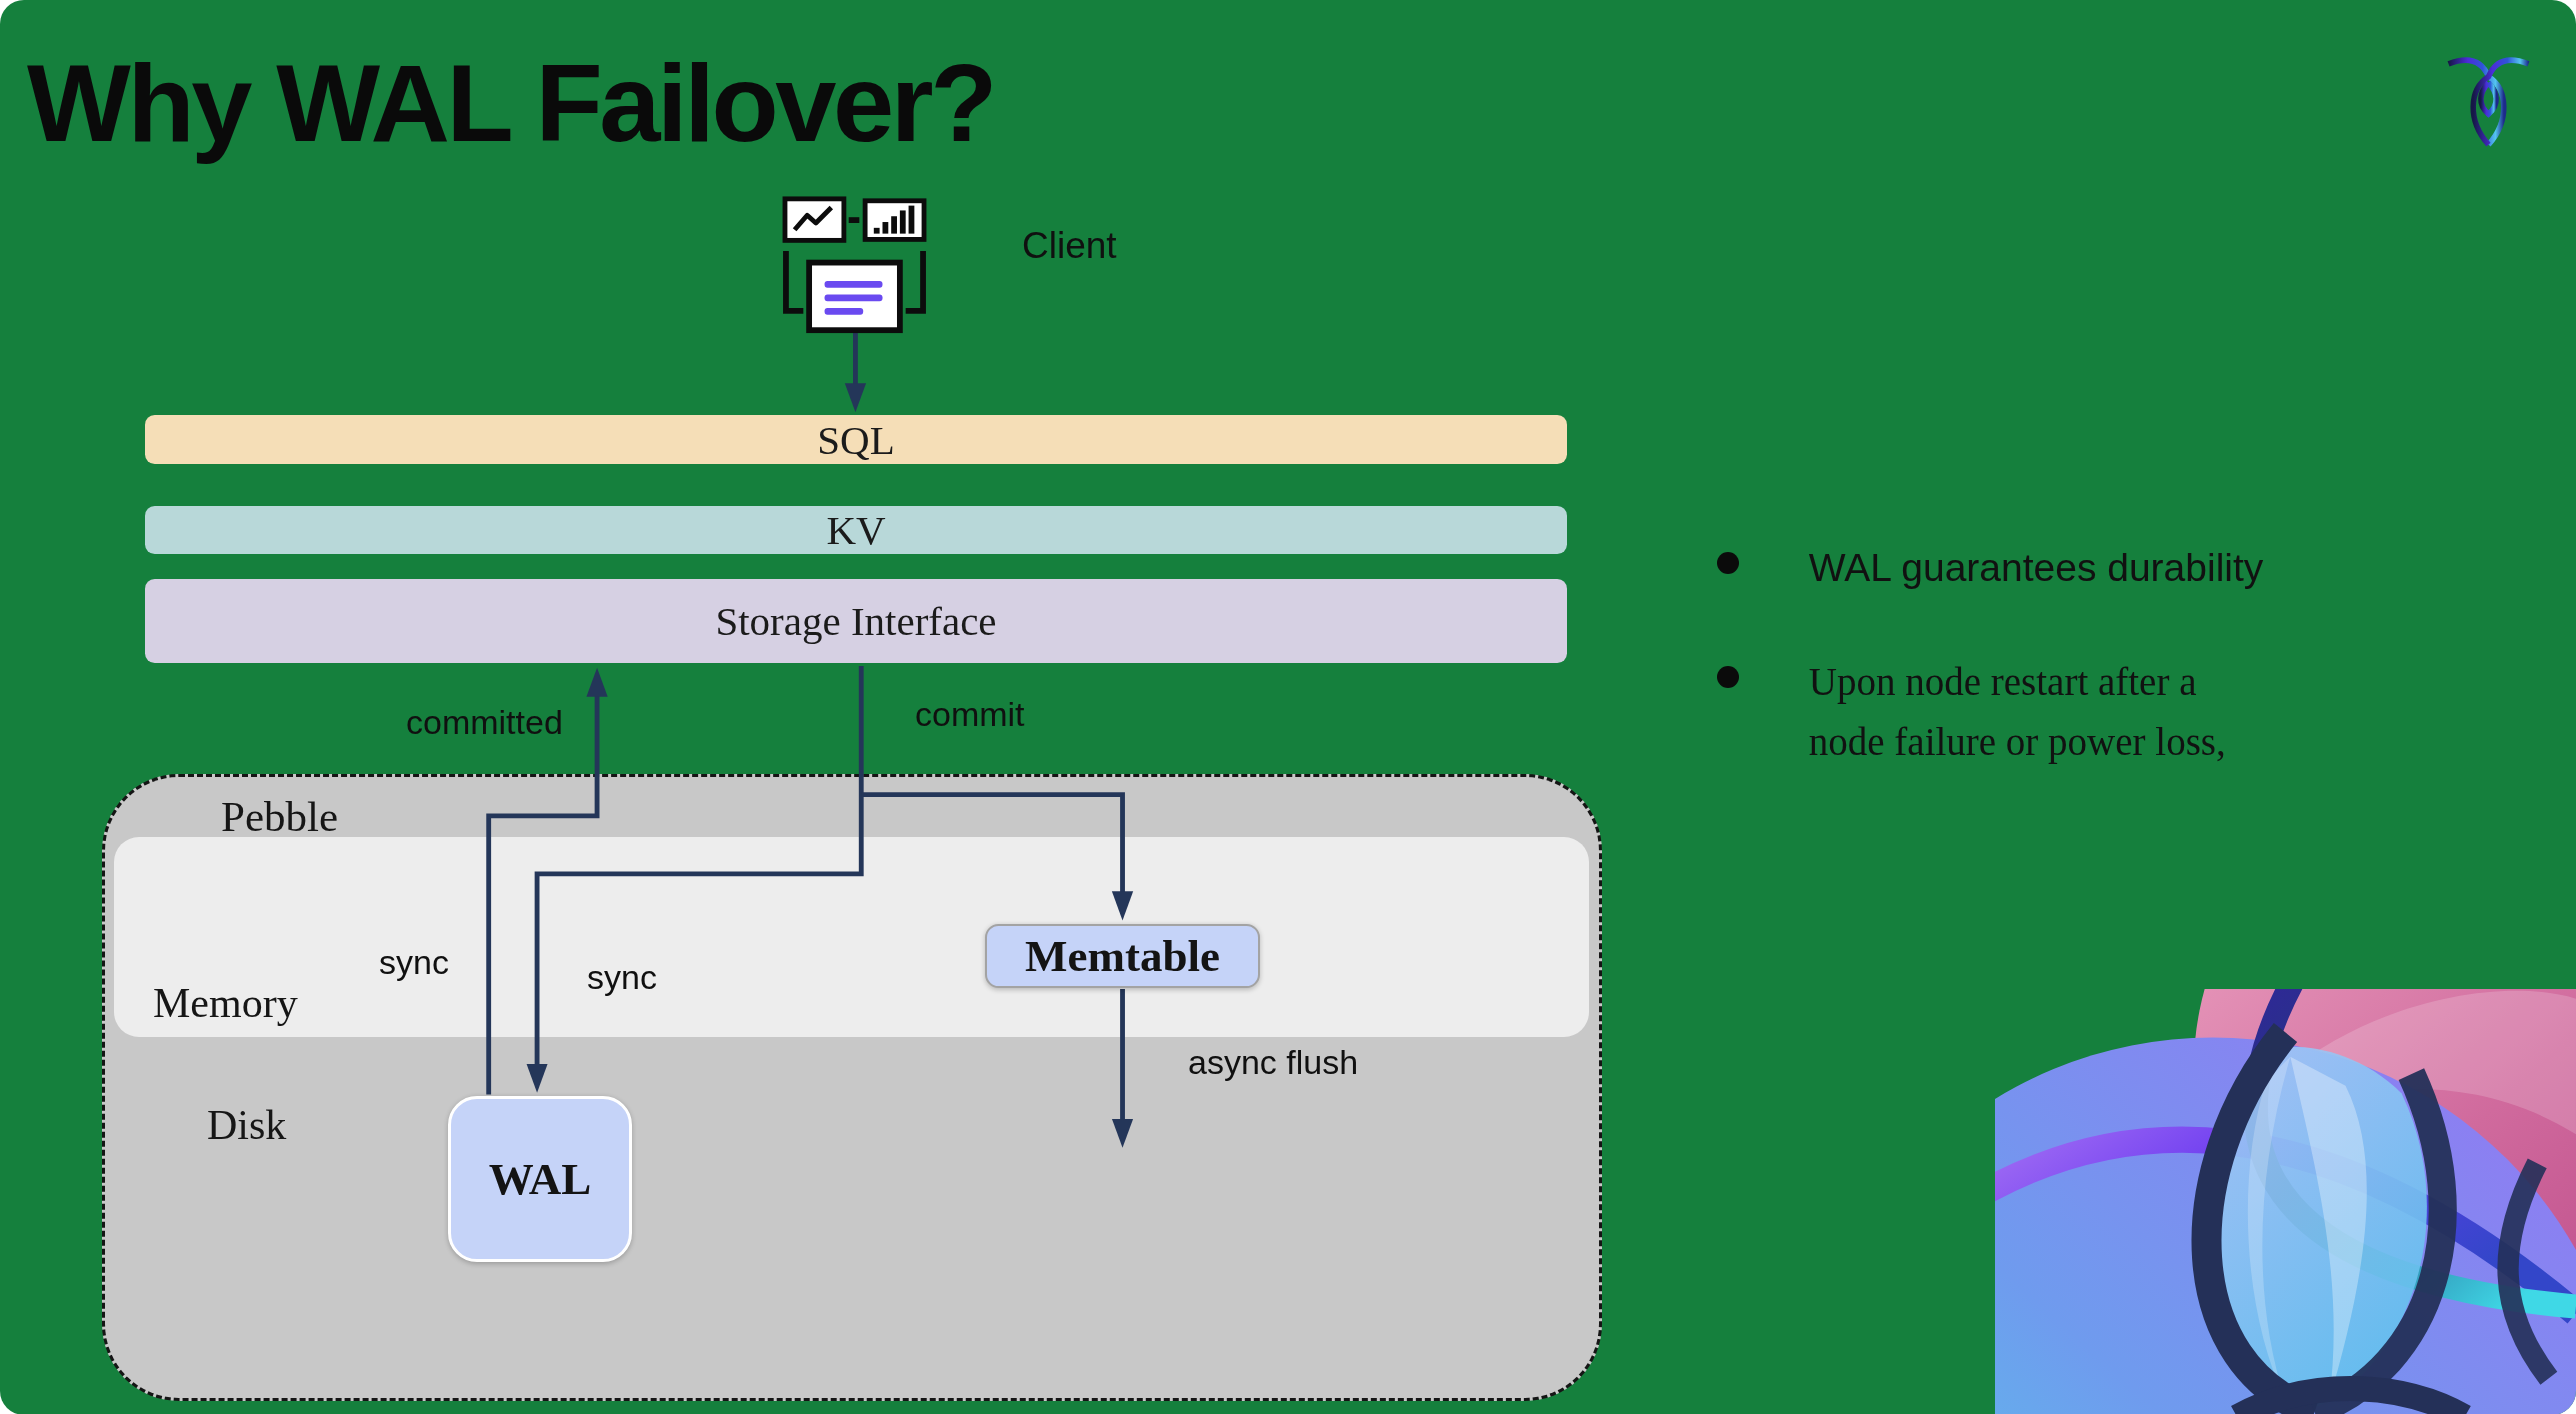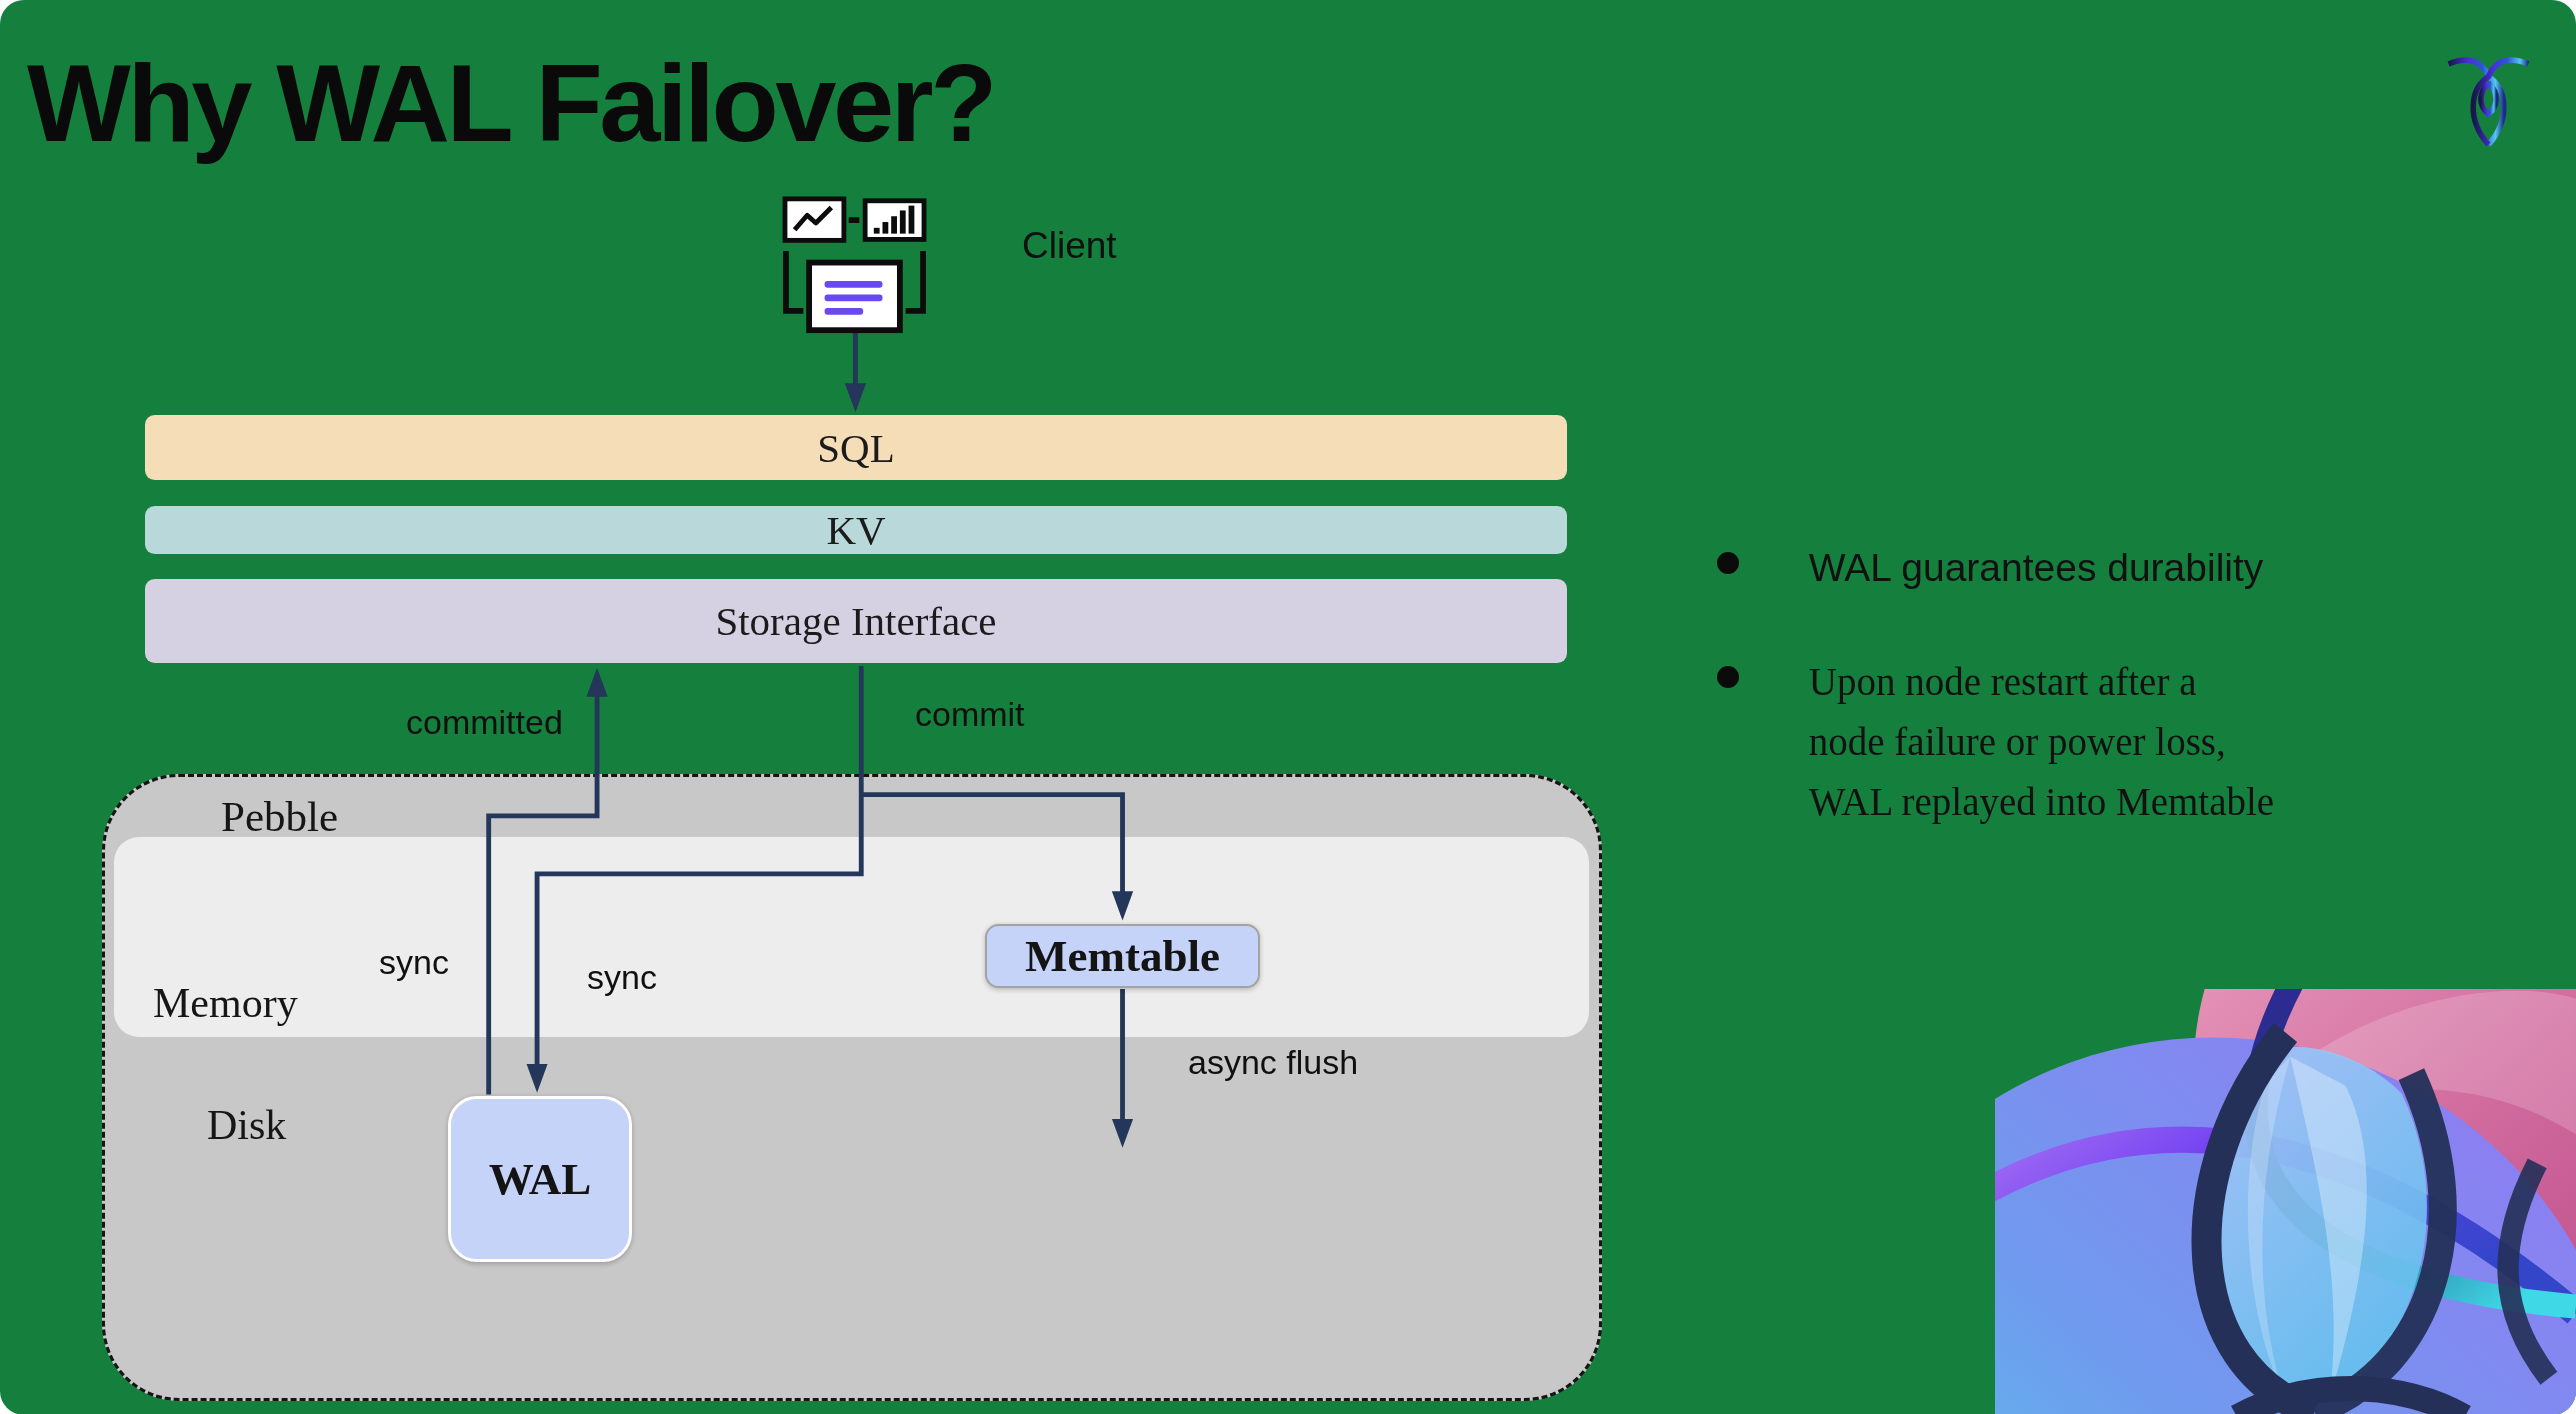--- a/index.html
+++ b/index.html
@@ -13,21 +13,21 @@
     left:27px;top:39px;font-size:110px;font-weight:800;letter-spacing:-3.4px;
     color:#0a0a0a;font-family:"Liberation Sans","DejaVu Sans",sans-serif;white-space:nowrap;
   }
   
   .bar{
     left:145px;width:1422px;border-radius:9.7px;
     display:flex;align-items:center;justify-content:center;
     font-family:"Liberation Serif","DejaVu Serif",serif;font-size:41px;color:#1b1b1b;
     z-index:3;
   }
-  .bar-sql{top:415px;height:65px;background:#f5deb7;}
+  .bar-sql{top:415px;height:49px;background:#f5deb7;}
   .bar-kv{top:506px;height:48px;background:#b8d8d9;}
   .bar-storage{top:579px;height:84px;background:#d6d0e3;}
   
   .pebble{
     left:102px;top:774px;width:1500px;height:627px;background:#c8c8c8;
     border:3.9px dashed #151515;border-radius:77px;z-index:0;box-sizing:border-box;
   }
   .memory-band{
     left:114px;top:837px;width:1475px;height:200px;background:#ededed;
     border-radius:25px;z-index:1;
@@ -162,21 +162,20 @@
       <div class="bullet-dot"></div>
       <div class="bullet-text">
         <span>WAL guarantees durability</span>
       </div>
     </div>
     <div class="bullet-item">
       <div class="bullet-dot"></div>
       <div class="bullet-text">
         <span>Upon node restart after a</span>
         <span>node failure or power loss,</span>
-        <span>WAL replayed into Memtable</span>
       </div>
     </div>
   </div>
 
   <svg class="abs decoration" width="581" height="426" viewBox="0 0 600 440">
     <defs>
       <linearGradient id="pinkG" x1="0" y1="0" x2="0.9" y2="1">
         <stop offset="0" stop-color="#efa9c5"></stop>
         <stop offset="0.55" stop-color="#d06a9d"></stop>
         <stop offset="1" stop-color="#b64183"></stop>

